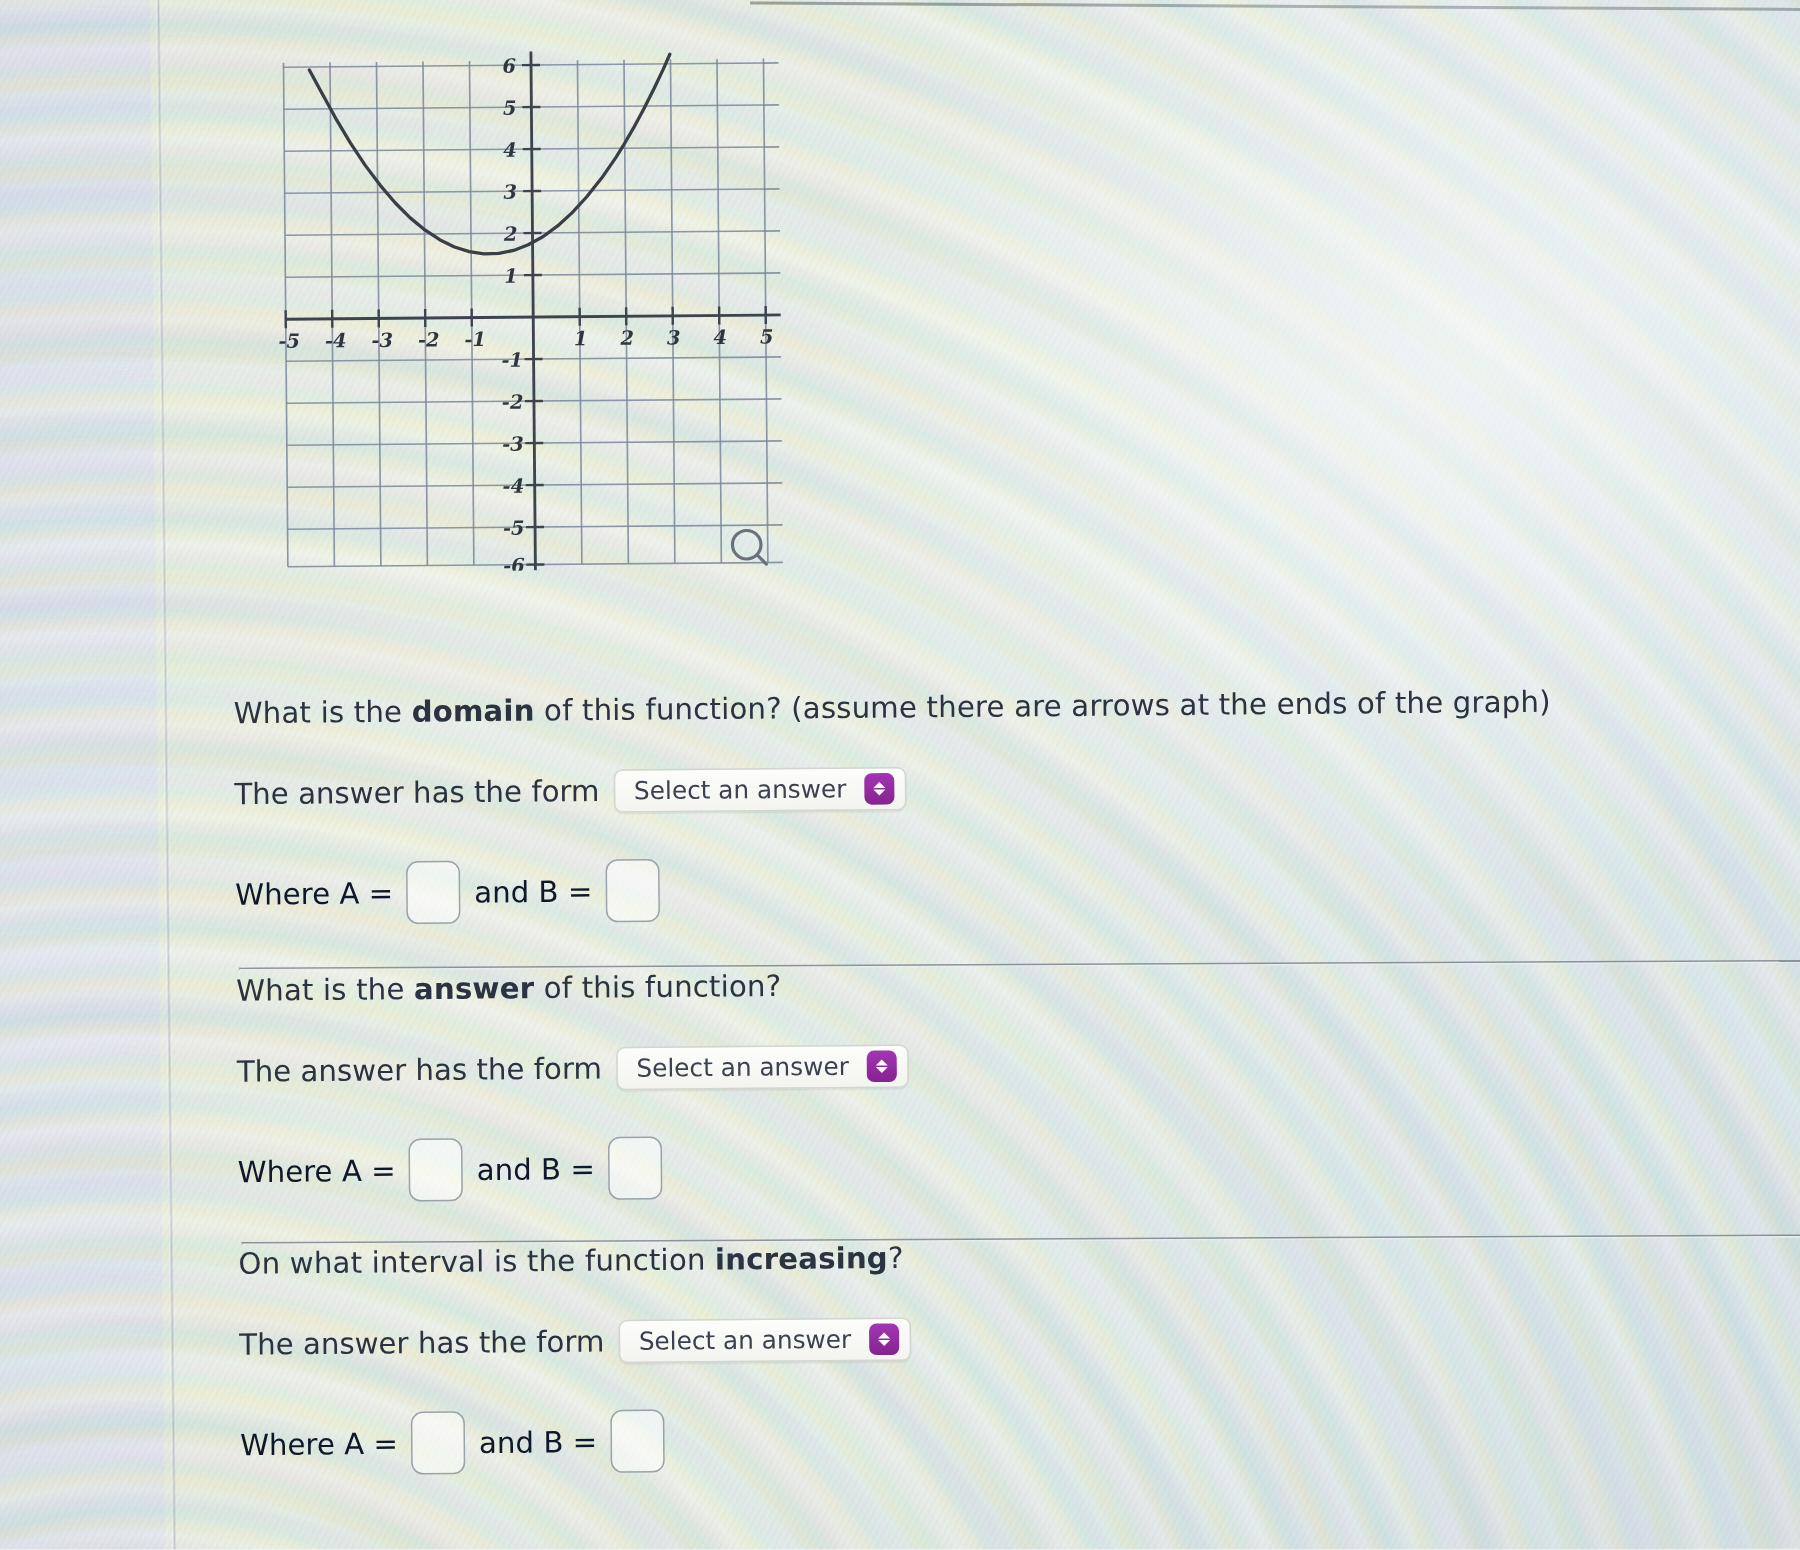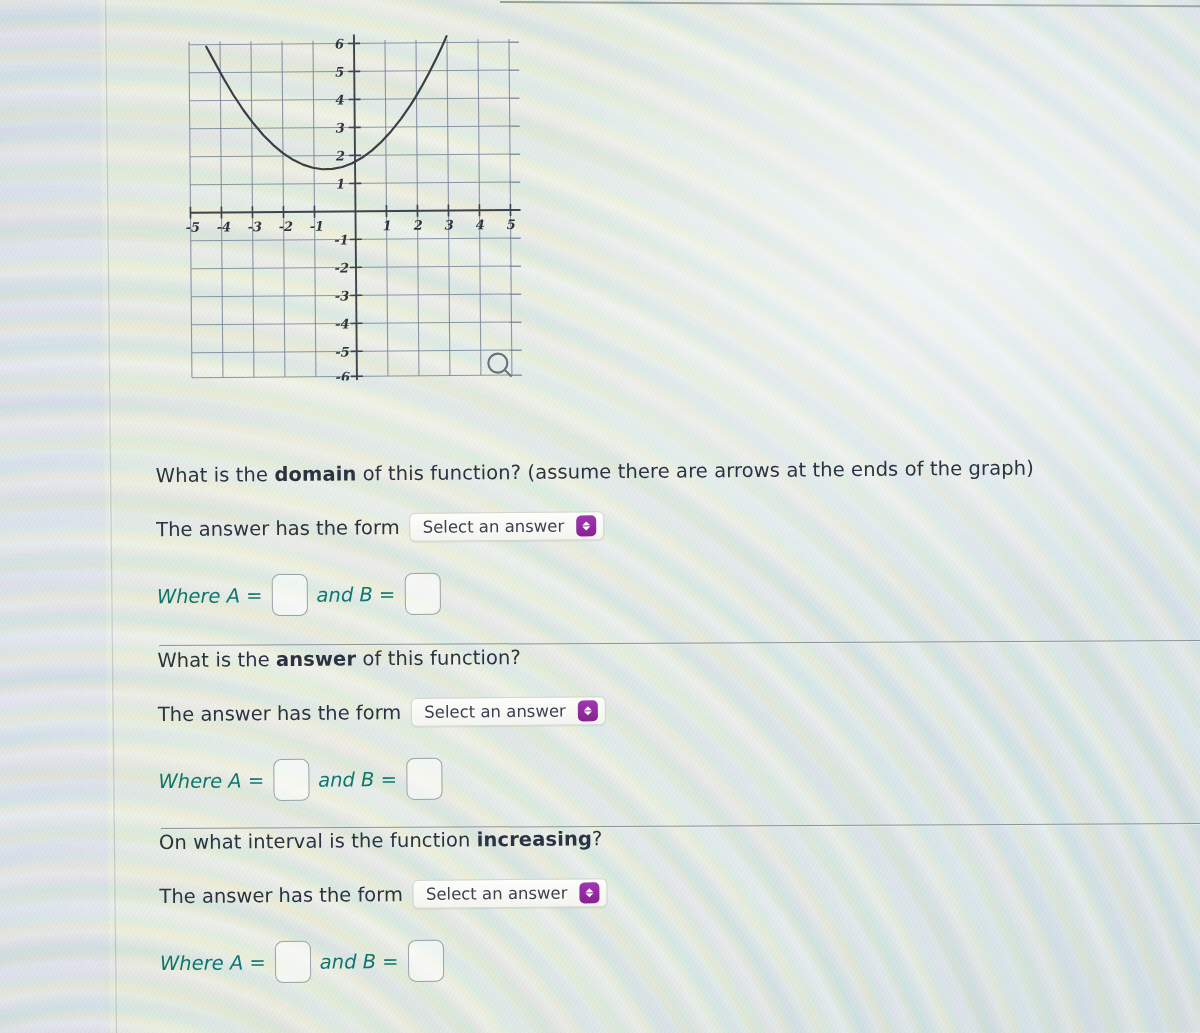--- a/index.html
+++ b/index.html
@@ -190,21 +190,21 @@
   }
   .stepper .chev.up   { border-bottom: 4.5px solid #ffffff; }
   .stepper .chev.down { border-top: 4.5px solid #ffffff; }
 
   .ab-row {
     display: flex;
     align-items: center;
     gap: 9px;
     margin-top: 31px;
   }
-  .ab-label { font-size: 19.5px; color: #0f766e; white-space: nowrap; font-style: italic; }
+  .ab-label { font-size: 19.5px; color: #0f172a; white-space: nowrap; }
   .ab-input {
     width: 36px;
     height: 42px;
     border: 1.5px solid #9aa3a9;
     border-radius: 8px;
     background: rgba(255,255,255,0.55);
     box-sizing: border-box;
     padding: 0;
     font-size: 17px;
     font-family: inherit;

